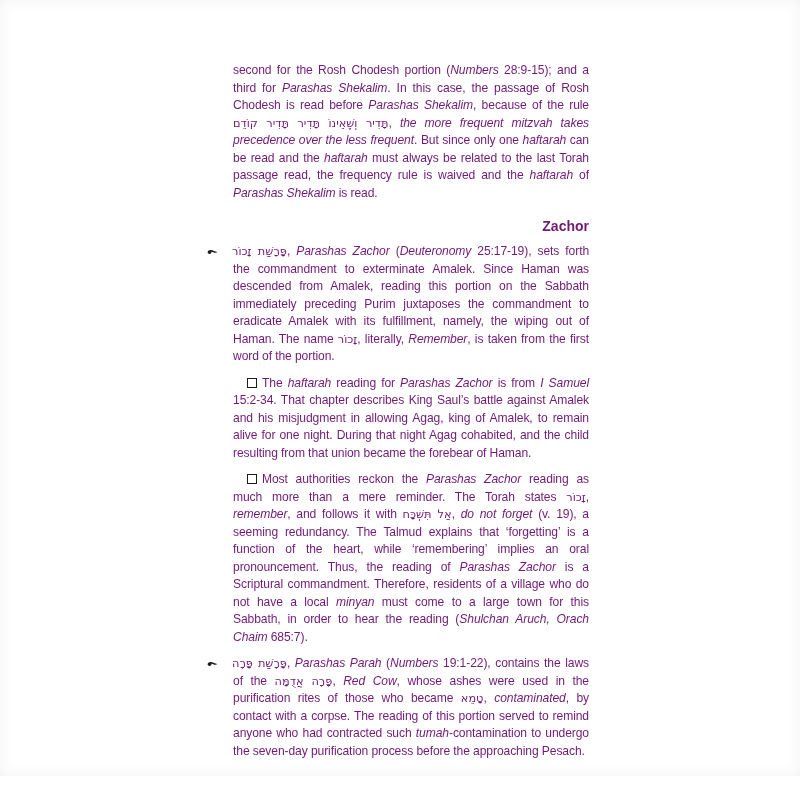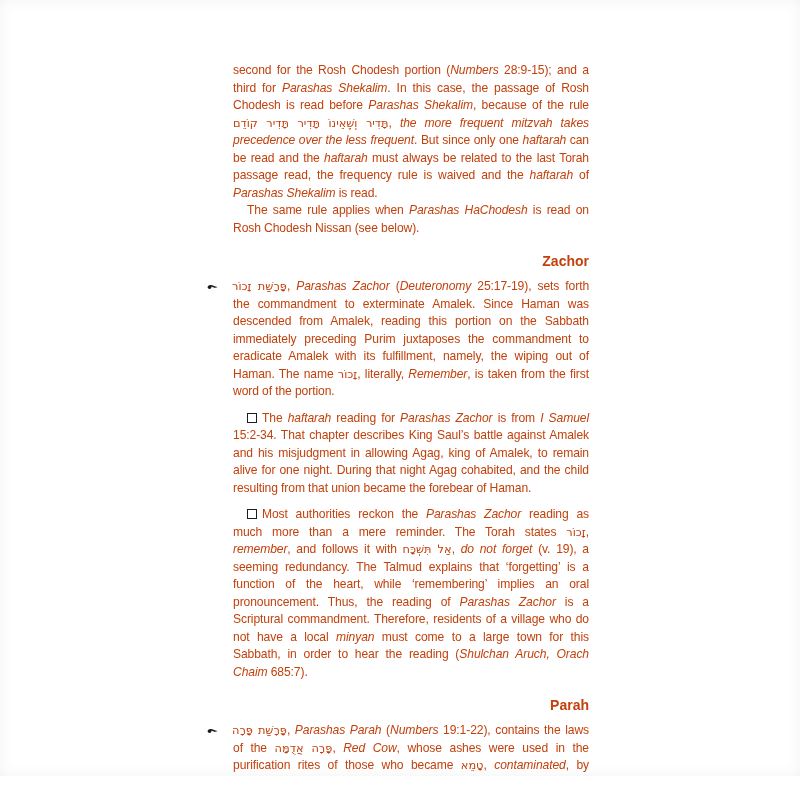--- a/index.html
+++ b/index.html
@@ -3,21 +3,21 @@
 <meta charset="utf-8">
 <style>
   html,body{margin:0;padding:0;background:#ffffff;}
   .page{
     position:relative;
     width:800px;height:776px;
     background:#ffffff;
     overflow:hidden;
     box-shadow:inset 0 0 14px rgba(0,0,0,0.05);
     font-family:"Liberation Sans","DejaVu Sans",sans-serif;
-    color:#c2410c;
+    color:#701a75;
   }
   .text-block{
     position:absolute;
     left:233px;top:62px;
     width:356px;
     font-size:12.1px;
     line-height:17.5px;
     letter-spacing:-0.1px;
     text-align:justify;
   }
@@ -47,32 +47,30 @@
   }
 </style>
 </head>
 <body>
 
 <div class="page">
   <div class="text-block">
 
     <p class="first"><span>second for the Rosh Chodesh portion (</span><span class="i">Numbers</span><span> 28:9-15); and a third for </span><span class="i">Parashas Shekalim</span><span>. In this case, the passage of Rosh Chodesh is read before </span><span class="i">Parashas Shekalim</span><span>, because of the rule </span><span class="he">תָּדִיר וְשֶׁאֵינוֹ תָּדִיר תָּדִיר קוֹדֵם</span><span>, </span><span class="i">the more frequent mitzvah takes precedence over the less frequent</span><span>. But since only one </span><span class="i">haftarah</span><span> can be read and the </span><span class="i">haftarah</span><span> must always be related to the last Torah passage read, the frequency rule is waived and the </span><span class="i">haftarah</span><span> of </span><span class="i">Parashas Shekalim</span><span> is read.</span></p>
 
-    <p class="cont-indent"><span>The same rule applies when </span><span class="i">Parashas HaChodesh</span><span> is read on Rosh Chodesh Nissan (see below).</span></p>
 
     <div class="section-heading">Zachor</div>
 
     <p class="leaf-para"><span class="leaf-icon"><svg width="11" height="8" viewBox="0 0 11 8">
             <path fill="#1c1c1c" d="M10.6 4.1c-1.9-.2-3.6-1.4-5.5-1.9C3.7 1.8 2 1.9 1.1 2.9c-.7.8-.6 2 .2 2.6.8.7 2.1.6 2.8-.2.4-.5.5-1.2.2-1.8 1.9.9 4 2 6.3.6z"></path>
           </svg></span><span><span class="he">פָּרָשַׁת זָכוֹר</span><span>, </span><span class="i">Parashas Zachor</span><span> (</span><span class="i">Deuteronomy</span><span> 25:17-19), sets forth the commandment to exterminate Amalek. Since Haman was descended from Amalek, reading this portion on the Sabbath immediately preceding Purim juxtaposes the commandment to eradicate Amalek with its fulfillment, namely, the wiping out of Haman. The name </span><span class="he">זָכוֹר</span><span>, literally, </span><span class="i">Remember</span><span>, is taken from the first word of the portion.</span></span></p>
 
     <p class="square-para"><span class="square-bullet"></span><span><span>The </span><span class="i">haftarah</span><span> reading for </span><span class="i">Parashas Zachor</span><span> is from </span><span class="i">I Samuel</span><span> 15:2-34. That chapter describes King Saul’s battle against Amalek and his misjudgment in allowing Agag, king of Amalek, to remain alive for one night. During that night Agag cohabited, and the child resulting from that union became the forebear of Haman.</span></span></p>
 
     <p class="square-para"><span class="square-bullet"></span><span><span>Most authorities reckon the </span><span class="i">Parashas Zachor</span><span> reading as much more than a mere reminder. The Torah states </span><span class="he">זָכוֹר</span><span>, </span><span class="i">remember</span><span>, and follows it with </span><span class="he">אַל תִּשְׁכָּח</span><span>, </span><span class="i">do not forget</span><span> (v. 19), a seeming redundancy. The Talmud explains that ‘forgetting’ is a function of the heart, while ‘remembering’ implies an oral pronouncement. Thus, the reading of </span><span class="i">Parashas Zachor</span><span> is a Scriptural commandment. Therefore, residents of a village who do not have a local </span><span class="i">minyan</span><span> must come to a large town for this Sabbath, in order to hear the reading (</span><span class="i">Shulchan Aruch, Orach Chaim</span><span> 685:7).</span></span></p>
 
-    <div class="section-heading">Parah</div>
 
     <p class="leaf-para"><span class="leaf-icon"><svg width="11" height="8" viewBox="0 0 11 8">
             <path fill="#1c1c1c" d="M10.6 4.1c-1.9-.2-3.6-1.4-5.5-1.9C3.7 1.8 2 1.9 1.1 2.9c-.7.8-.6 2 .2 2.6.8.7 2.1.6 2.8-.2.4-.5.5-1.2.2-1.8 1.9.9 4 2 6.3.6z"></path>
           </svg></span><span><span class="he">פָּרָשַׁת פָּרָה</span><span>, </span><span class="i">Parashas Parah</span><span> (</span><span class="i">Numbers</span><span> 19:1-22), contains the laws of the </span><span class="he">פָּרָה אֲדֻמָּה</span><span>, </span><span class="i">Red Cow</span><span>, whose ashes were used in the purification rites of those who became </span><span class="he">טָמֵא</span><span>, </span><span class="i">contaminated</span><span>, by contact with a corpse. The reading of this portion served to remind anyone who had contracted such </span><span class="i">tumah</span><span>-contamination to undergo the seven-day purification process before the approaching Pesach.</span></span></p>
 
   </div>
 </div>
 
 </body></html>

